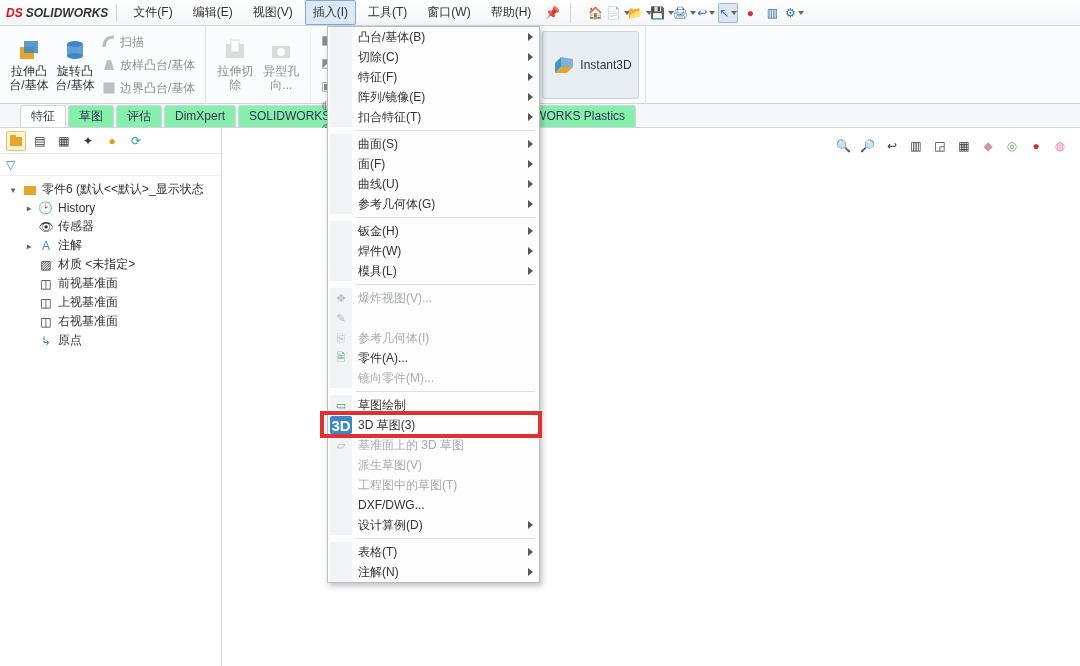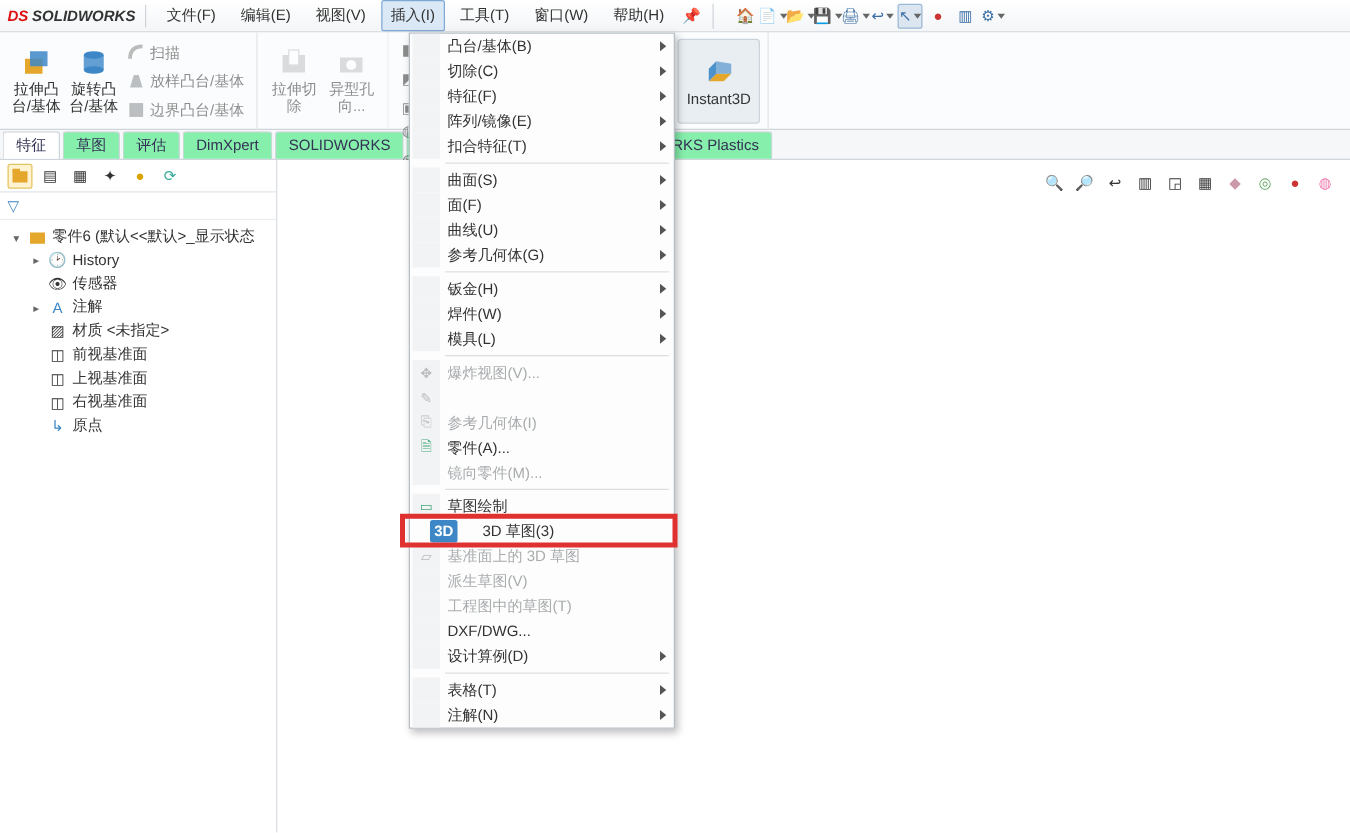--- a/index.html
+++ b/index.html
@@ -18,24 +18,24 @@
   .ticon.sel{background:#dbe6f1;border:1px solid #9bb8d6}
   .tvsep{width:1px;height:20px;background:#cfd5db;margin:0 3px}
   
   .ribbon{display:flex;align-items:flex-start;height:78px;background:#fbfcfd;border-bottom:1px solid #cfd5db}
   .rib-group{display:flex;align-items:center;height:78px;border-right:1px solid #e2e6e9;padding:4px 6px}
   .big-btn{display:flex;flex-direction:column;align-items:center;justify-content:center;width:46px;height:68px;gap:3px;border-radius:3px;padding:2px 2px;text-align:center;line-height:1.15}
   .big-btn .ico{width:24px;height:24px}
   .small-rows{display:flex;flex-direction:column;gap:4px}
   .small-btn{display:flex;align-items:center;gap:4px;color:#6d6d6d;padding:1px 4px}
   .dim .ico,.dim{opacity:.55}
-  .rbtn-wide{display:flex;flex-direction:column;align-items:center;justify-content:center;height:68px;padding:3px 6px;border-radius:3px;gap:3px;text-align:center}
+  .rbtn-wide{display:flex;flex-direction:row;align-items:center;justify-content:center;height:68px;padding:3px 6px;border-radius:3px;gap:3px;text-align:center}
   .rbtn-wide.pressed{background:#e9eef3;border:1px solid #cbd3da}
   
-  .tabstrip{display:flex;align-items:center;height:24px;background:#f5f7f8;border-bottom:1px solid #cfd5db;padding-left:2px}
+  .tabstrip{display:flex;align-items:center;height:24px;background:#f5f7f8;border-bottom:1px solid #cfd5db;padding-left:20px}
   .tab{height:22px;display:flex;align-items:center;padding:0 10px;border:1px solid #cfd5db;border-bottom:none;background:#86efac;margin-right:2px;border-radius:3px 3px 0 0;color:#335}
   .tab.active{background:#fff;font-weight:500}
   .layout{display:flex;height:calc(666px - 26px - 78px - 24px)}
   
   .left{width:222px;background:#fff;border-right:1px solid #cfd5db;display:flex;flex-direction:column}
   .left-icons{height:26px;display:flex;align-items:center;gap:4px;padding:0 6px;border-bottom:1px solid #e2e6e9}
   .left-icons .picon{width:20px;height:20px;display:flex;align-items:center;justify-content:center;border-radius:2px}
   .left-icons .picon.sel{background:#fff3d2;border:1px solid #e3c45e}
   .filterbar{height:22px;display:flex;align-items:center;padding:0 6px;border-bottom:1px solid #eceff1}
   .tree{padding:4px 4px;overflow:hidden}
@@ -370,21 +370,21 @@
     <div class="dd-row disabled">
       <div class="gutter"></div>
       <div class="lbl">镜向零件(M)...</div>
     </div>
     <div class="dd-sep"></div>
     <div class="dd-row">
       <div class="gutter" style="font-size: 11px; color: rgb(68, 170, 119);">▭</div>
       <div class="lbl">草图绘制</div>
     </div>
     <div class="dd-row">
-      <div class="gutter" style="font-size: 12px; color: rgb(255, 255, 255); background: rgb(61, 135, 199); font-weight: 700; border-radius: 2px; height: 18px; margin: 3px 14px;">3D</div>
+      <div class="gutter" style="font-size: 15px; color: rgb(255, 255, 255); background: rgb(61, 135, 199); font-weight: 700; border-radius: 2px; height: 18px; margin: 3px 0px;">3D</div>
       <div class="lbl">3D 草图(3)</div>
     </div>
     <div class="dd-row disabled">
       <div class="gutter" style="font-size: 11px; color: rgb(184, 187, 189);">▱</div>
       <div class="lbl">基准面上的 3D 草图</div>
     </div>
     <div class="dd-row disabled">
       <div class="gutter"></div>
       <div class="lbl">派生草图(V)</div>
     </div>

